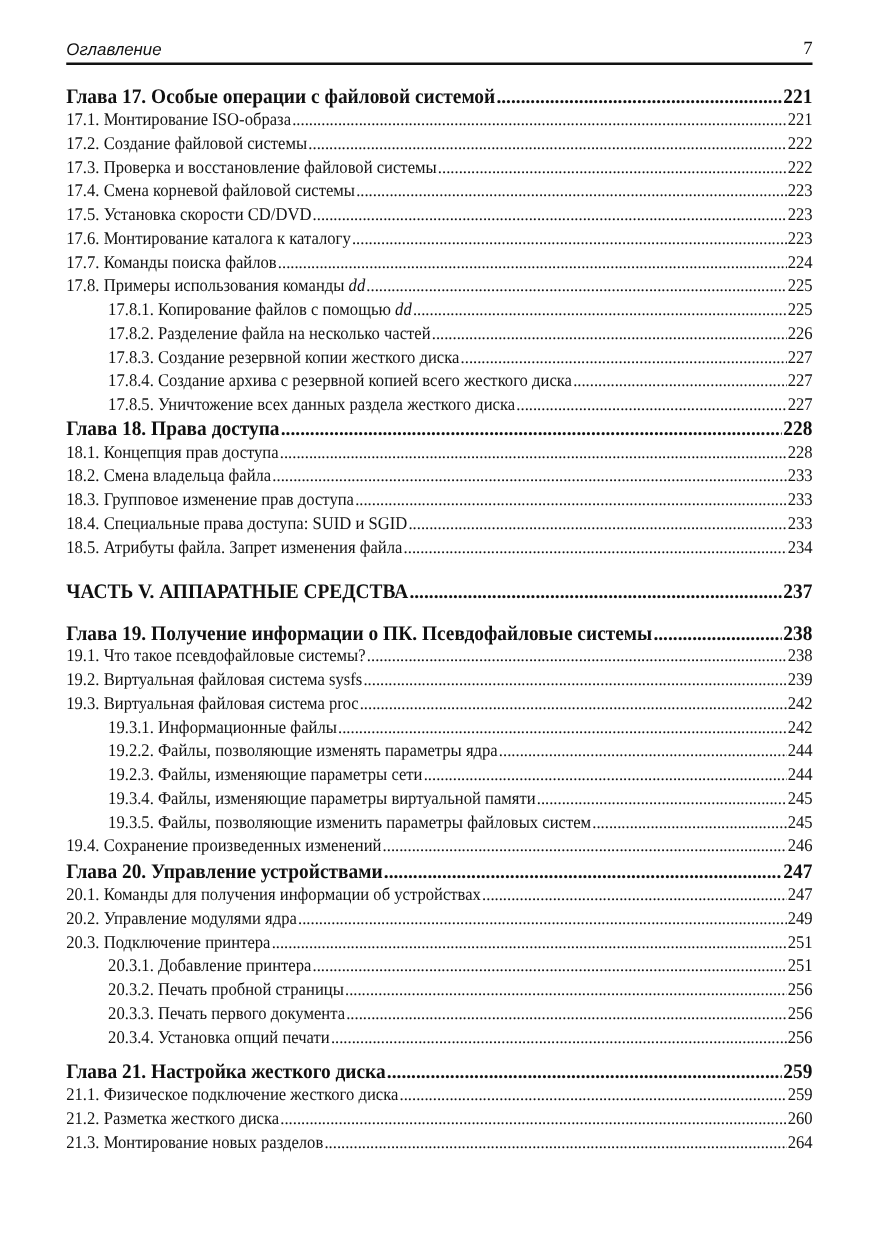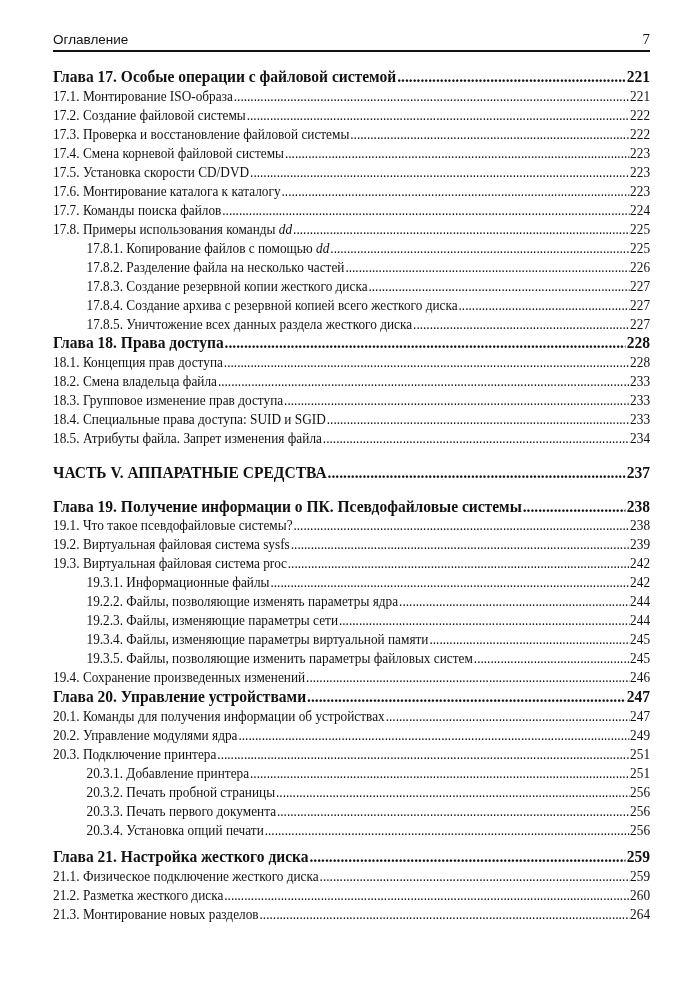--- a/index.html
+++ b/index.html
@@ -1,19 +1,19 @@
 <!DOCTYPE html>
 <html><head>
 <meta charset="utf-8">
 <style>
   html, body { margin: 0; padding: 0; background: #ffffff; }
   body { width: 700px; height: 988px; position: relative; overflow: hidden; color: #111; }
   .page { position: absolute; left: 0; top: 0; width: 700px; height: 988px; background: #fff; }
   .running-head { position: absolute; left: 53px; top: 30px; width: 597px; height: 20px; border-bottom: 2px solid #111; }
-  .running-head .title { position: absolute; left: 0; top: 2px; font-family: "Liberation Sans", sans-serif; font-size: 13.5px; }
+  .running-head .title { position: absolute; left: 0; top: 2px; font-family: "Liberation Sans", sans-serif; font-style: italic; font-size: 13.5px; }
   .running-head .pno { position: absolute; right: 0; top: 1px; font-family: "Liberation Serif", serif; font-size: 15px; }
   .toc { position: absolute; left: 53px; top: 0; width: 597px; }
   .row { position: absolute; left: 0; width: 597px; display: flex; align-items: baseline; font-family: "Liberation Serif", serif; white-space: nowrap; }
   .row .txt { flex: 0 0 auto; }
   .row .leader { flex: 1 1 auto; overflow: hidden; margin: 0 1px; letter-spacing: 0; }
   .row .leader::after { content: "........................................................................................................................................................................................................................................................................................................................"; }
   .row .pg { flex: 0 0 auto; }
   .row.entry { font-size: 14.3px; height: 19px; line-height: 19px; transform: scaleX(0.93); transform-origin: left; width: 642px; }
   .row.sub { font-size: 14.3px; height: 19px; line-height: 19px; padding-left: 36px; box-sizing: border-box; transform: scaleX(0.93); transform-origin: left; width: 642px; }
   .row.chapter { font-size: 16.5px; font-weight: bold; height: 22px; line-height: 22px; transform: scaleX(0.94); transform-origin: left; width: 635px; }

